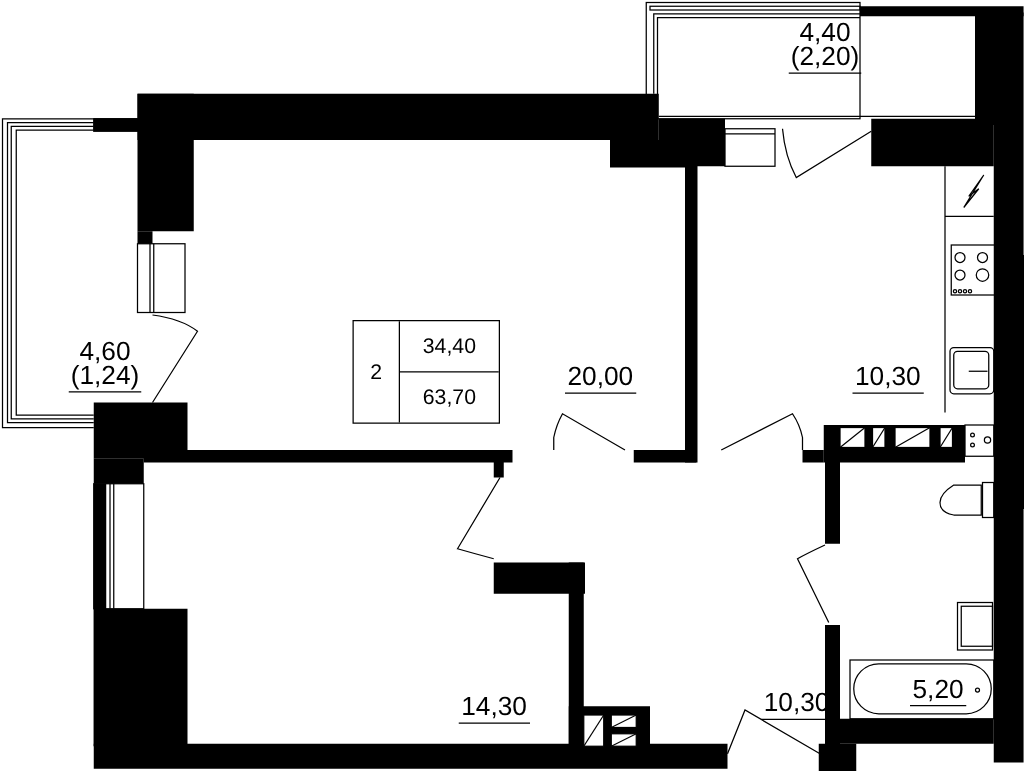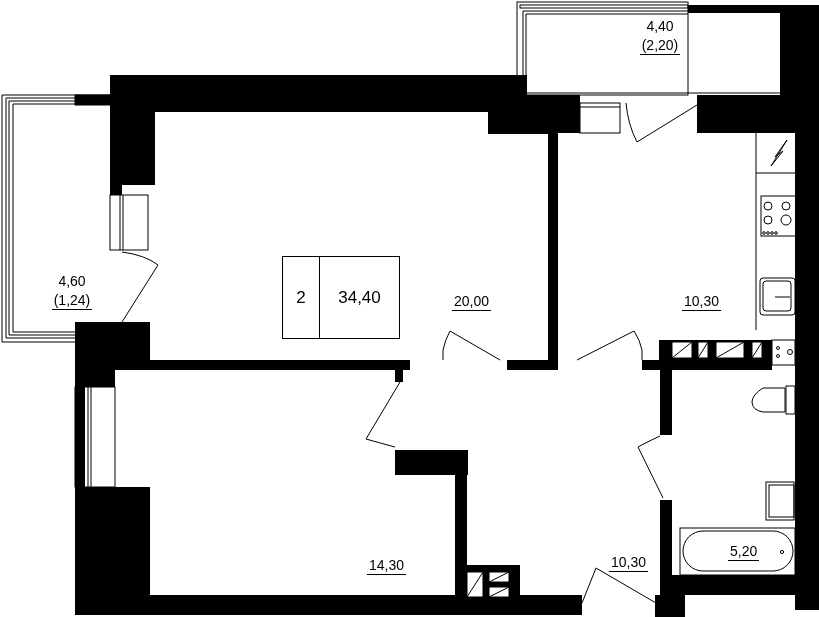--- a/index.html
+++ b/index.html
@@ -1,18 +1,18 @@
 <!DOCTYPE html>
 <html><head>
 <meta charset="utf-8">
 <style>
   html, body { margin: 0; padding: 0; background: #ffffff; }
   body { width: 819px; height: 617px; position: relative; overflow: hidden; font-family: "Liberation Sans", sans-serif; }
   svg { position: absolute; left: 0; top: 0; }
-  .lbl { position: absolute; font-family: "Liberation Sans", sans-serif; font-size: 14px; color: #000; text-align: center; line-height: 19px; }
+  .lbl { position: absolute; font-family: "Liberation Sans", sans-serif; font-size: 21px; color: #000; text-align: center; line-height: 19px; }
   .ul { border-bottom: 1.3px solid #000; padding: 0 2px 1px 2px; }
   .summary { position: absolute; left: 282px; top: 256px; width: 118px; height: 83px; border: 1.3px solid #000; box-sizing: border-box; display: flex; font-size: 17px; background: #fff; }
   .summary .rooms { width: 36px; border-right: 1.3px solid #000; display: flex; align-items: center; justify-content: center; }
   .summary .areas { flex: 1; display: flex; flex-direction: column; justify-content: center; }
   .summary .areas div { flex: 1; display: flex; align-items: center; justify-content: center; border-bottom: 1.3px solid #000; }
   .summary .areas div:last-child { border-bottom: none; }
 </style>
 </head>
 <body>
 
@@ -153,29 +153,30 @@
     <rect x="680" y="528" width="115" height="47" fill="#fff"></rect>
     <rect x="683" y="531" width="110" height="40" rx="20"></rect>
     <circle cx="782" cy="552" r="1.6"></circle>
   </g>
 </svg>
 
 <div class="summary">
   <div class="rooms">2</div>
   <div class="areas">
     <div>34,40</div>
+    <div>63,70</div>
   </div>
 </div>
 
 <div class="lbl" style="left:452px; top:292px;"><span class="ul">20,00</span></div>
 <div class="lbl" style="left:682px; top:292px;"><span class="ul">10,30</span></div>
 <div class="lbl" style="left:342px; top:556px;margin-left:25px;"><span class="ul">14,30</span></div>
 <div class="lbl" style="left:609px; top:553px;"><span class="ul">10,30</span></div>
 <div class="lbl" style="left:728px; top:542px;"><span class="ul">5,20</span></div>
 
 <div class="lbl" style="left:630px; top:17px; width:60px;">
   <div>4,40</div>
   <div><span class="ul">(2,20)</span></div>
 </div>
-<div class="lbl" style="left:42px; top:272px; width:60px;">
+<div class="lbl" style="left:54px; top:272px; width:60px;">
   <div>4,60</div>
   <div><span class="ul">(1,24)</span></div>
 </div>
 
 </body></html>

